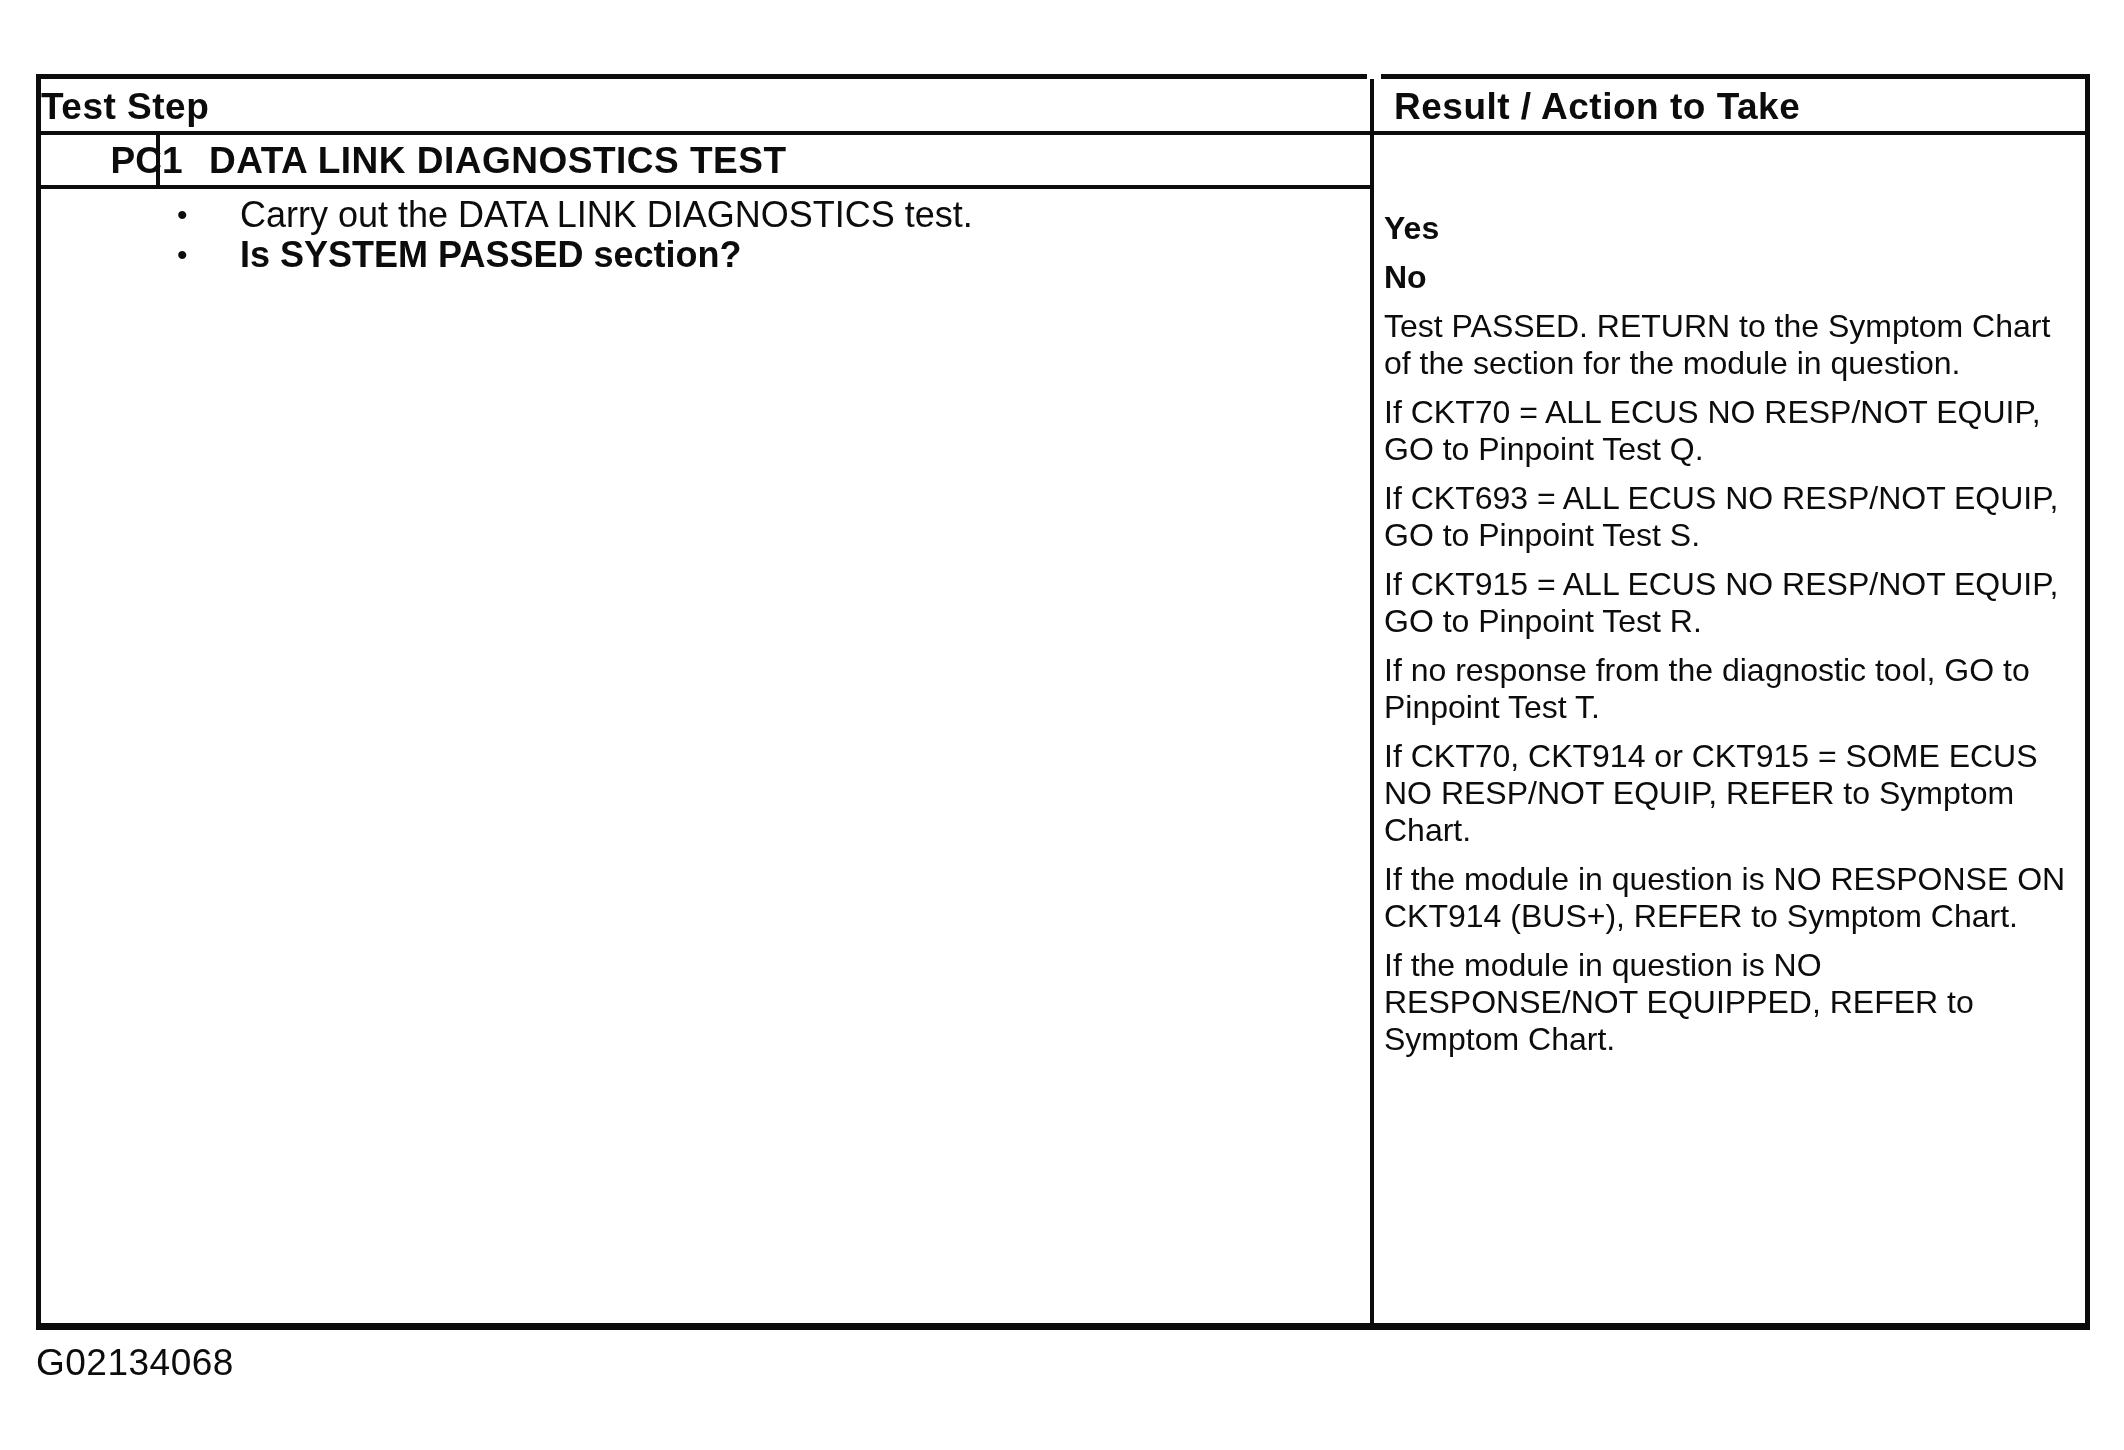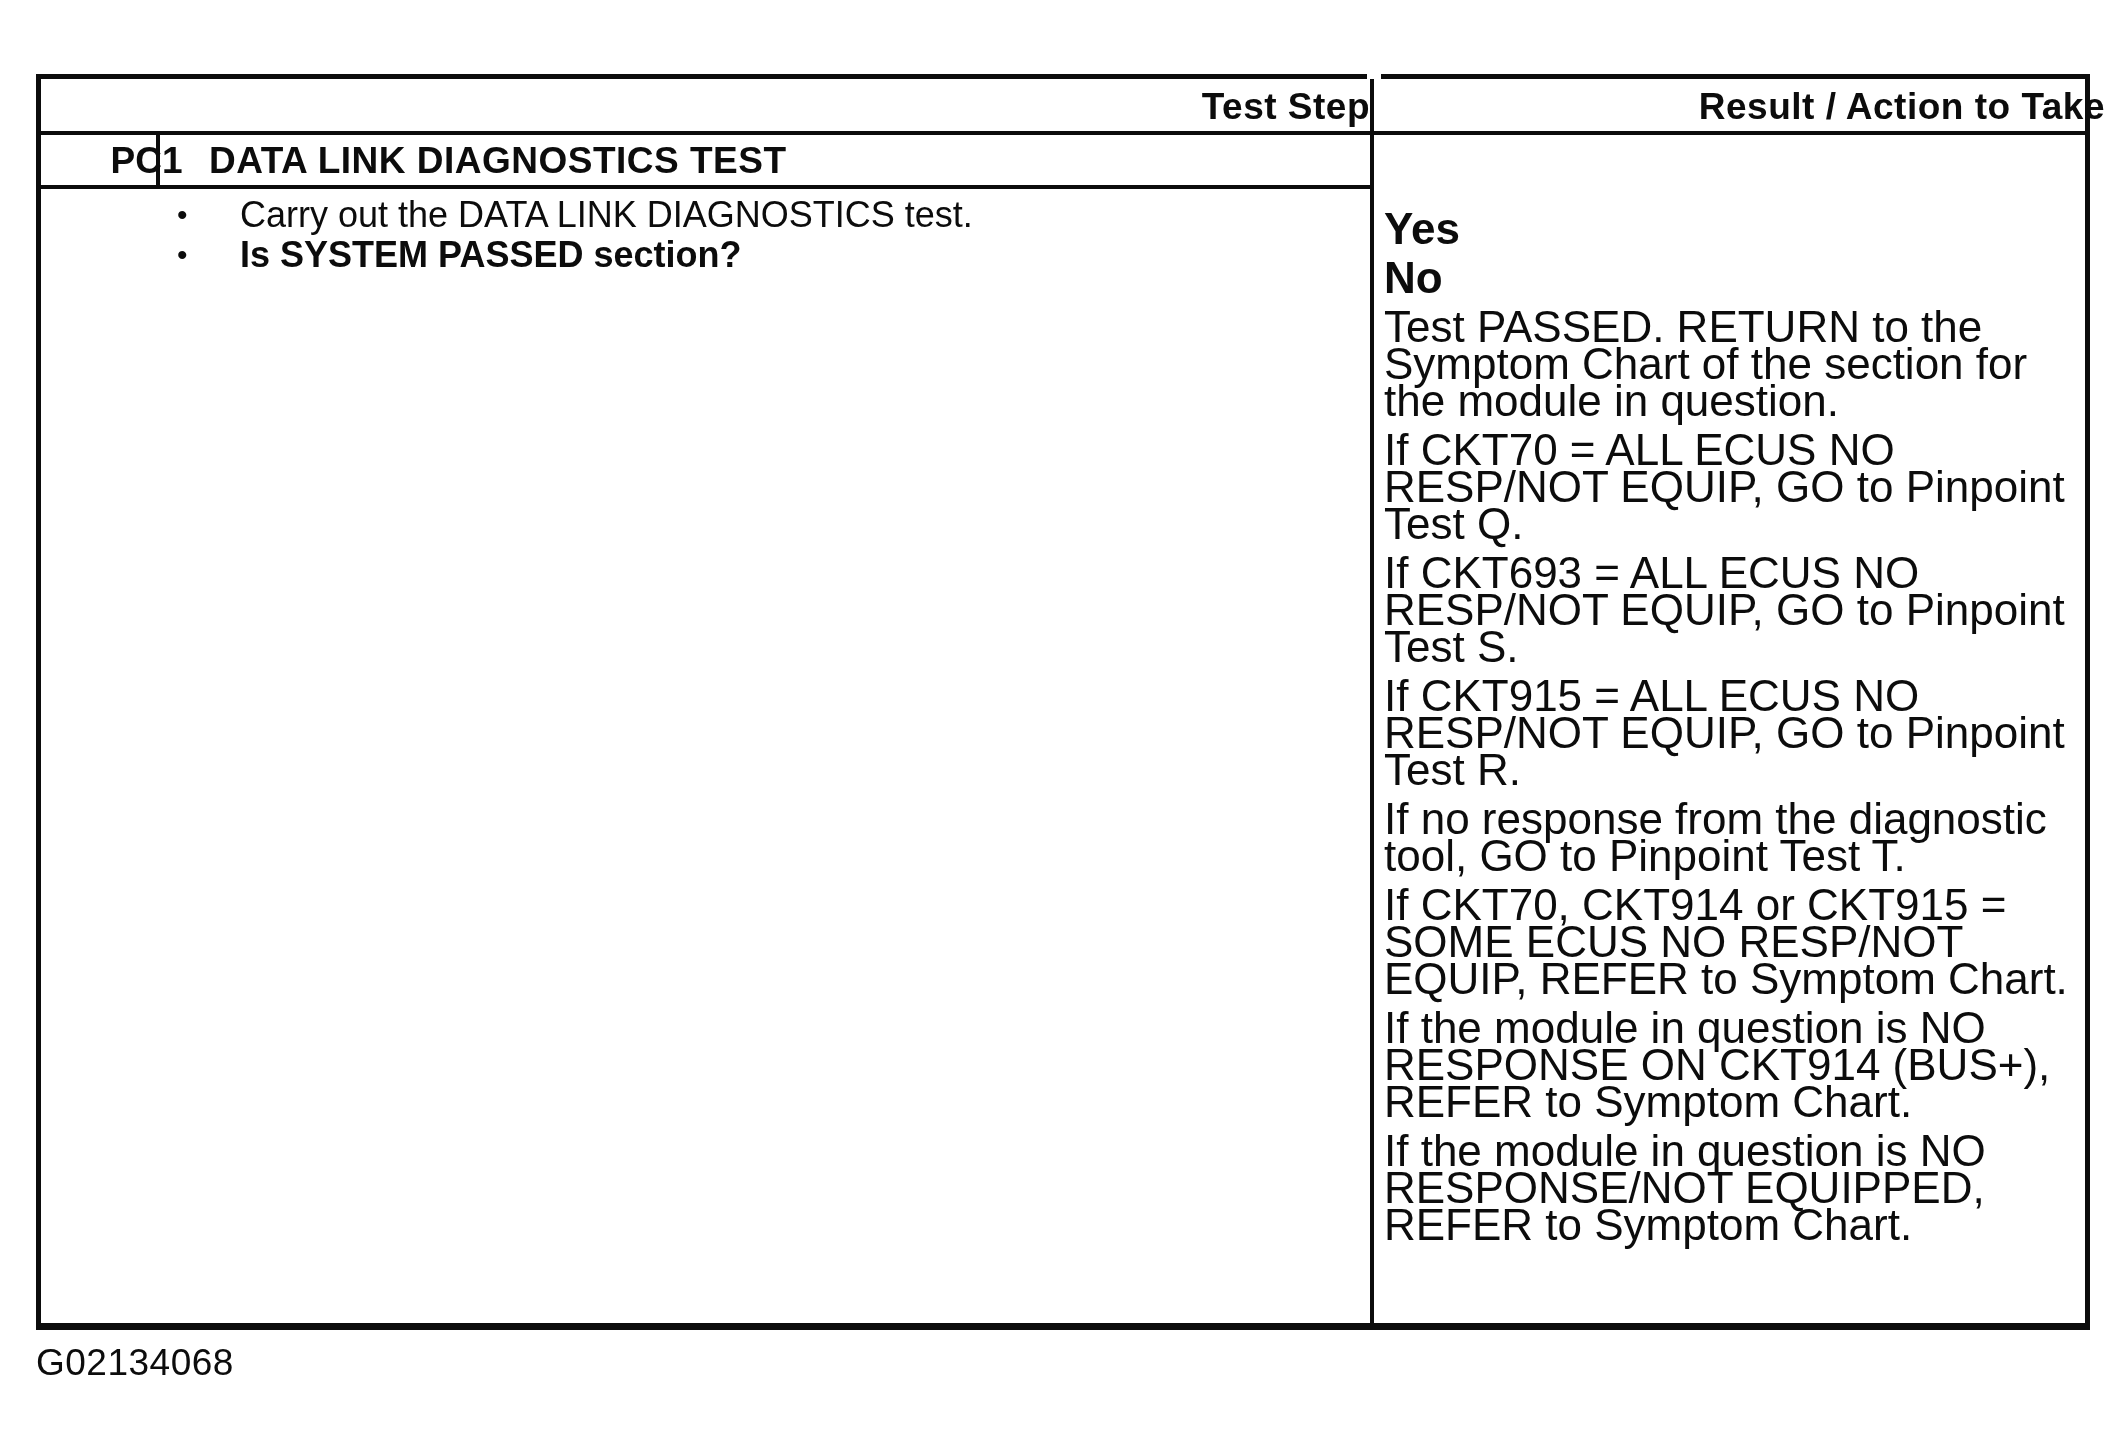--- a/index.html
+++ b/index.html
@@ -34,21 +34,21 @@
   .pc1-div     { left: 115px; top: 52px; width: 4px; height: 58px; }
   
   .scan-notch  { position: absolute; left: 1326px; top: -5px; width: 14px; height: 5px; background: #ffffff; }
 
   .hdr {
     position: absolute;
     top: 9px;
     font-size: 37px;
     line-height: 37px;
     font-weight: bold;
-    text-align: right;
+    text-align: left;
     letter-spacing: 0.5px;
   }
   .hdr-left  { left: 0; width: 1329px; }
   .hdr-right { left: 1333px; width: 711px; margin-left: 20px; }
 
   .stepid {
     position: absolute;
     left: 0; top: 63px;
     width: 115px;
     font-size: 37px;
@@ -84,21 +84,21 @@
   }
   .step-item.bold .step-text { font-weight: bold; }
 
   .results {
     position: absolute;
     left: 1343px; top: 117px;
     width: 692px;
   }
   .results p.r {
     margin: 0;
-    font-size: 44px;
+    font-size: 32px;
     line-height: 37px;
   }
   .results p.r + p.r { margin-top: 12px; }
   .results p.heading {
     font-weight: bold;
     margin-top: 14px;
   }
 
   .figure-id {
     position: absolute;

